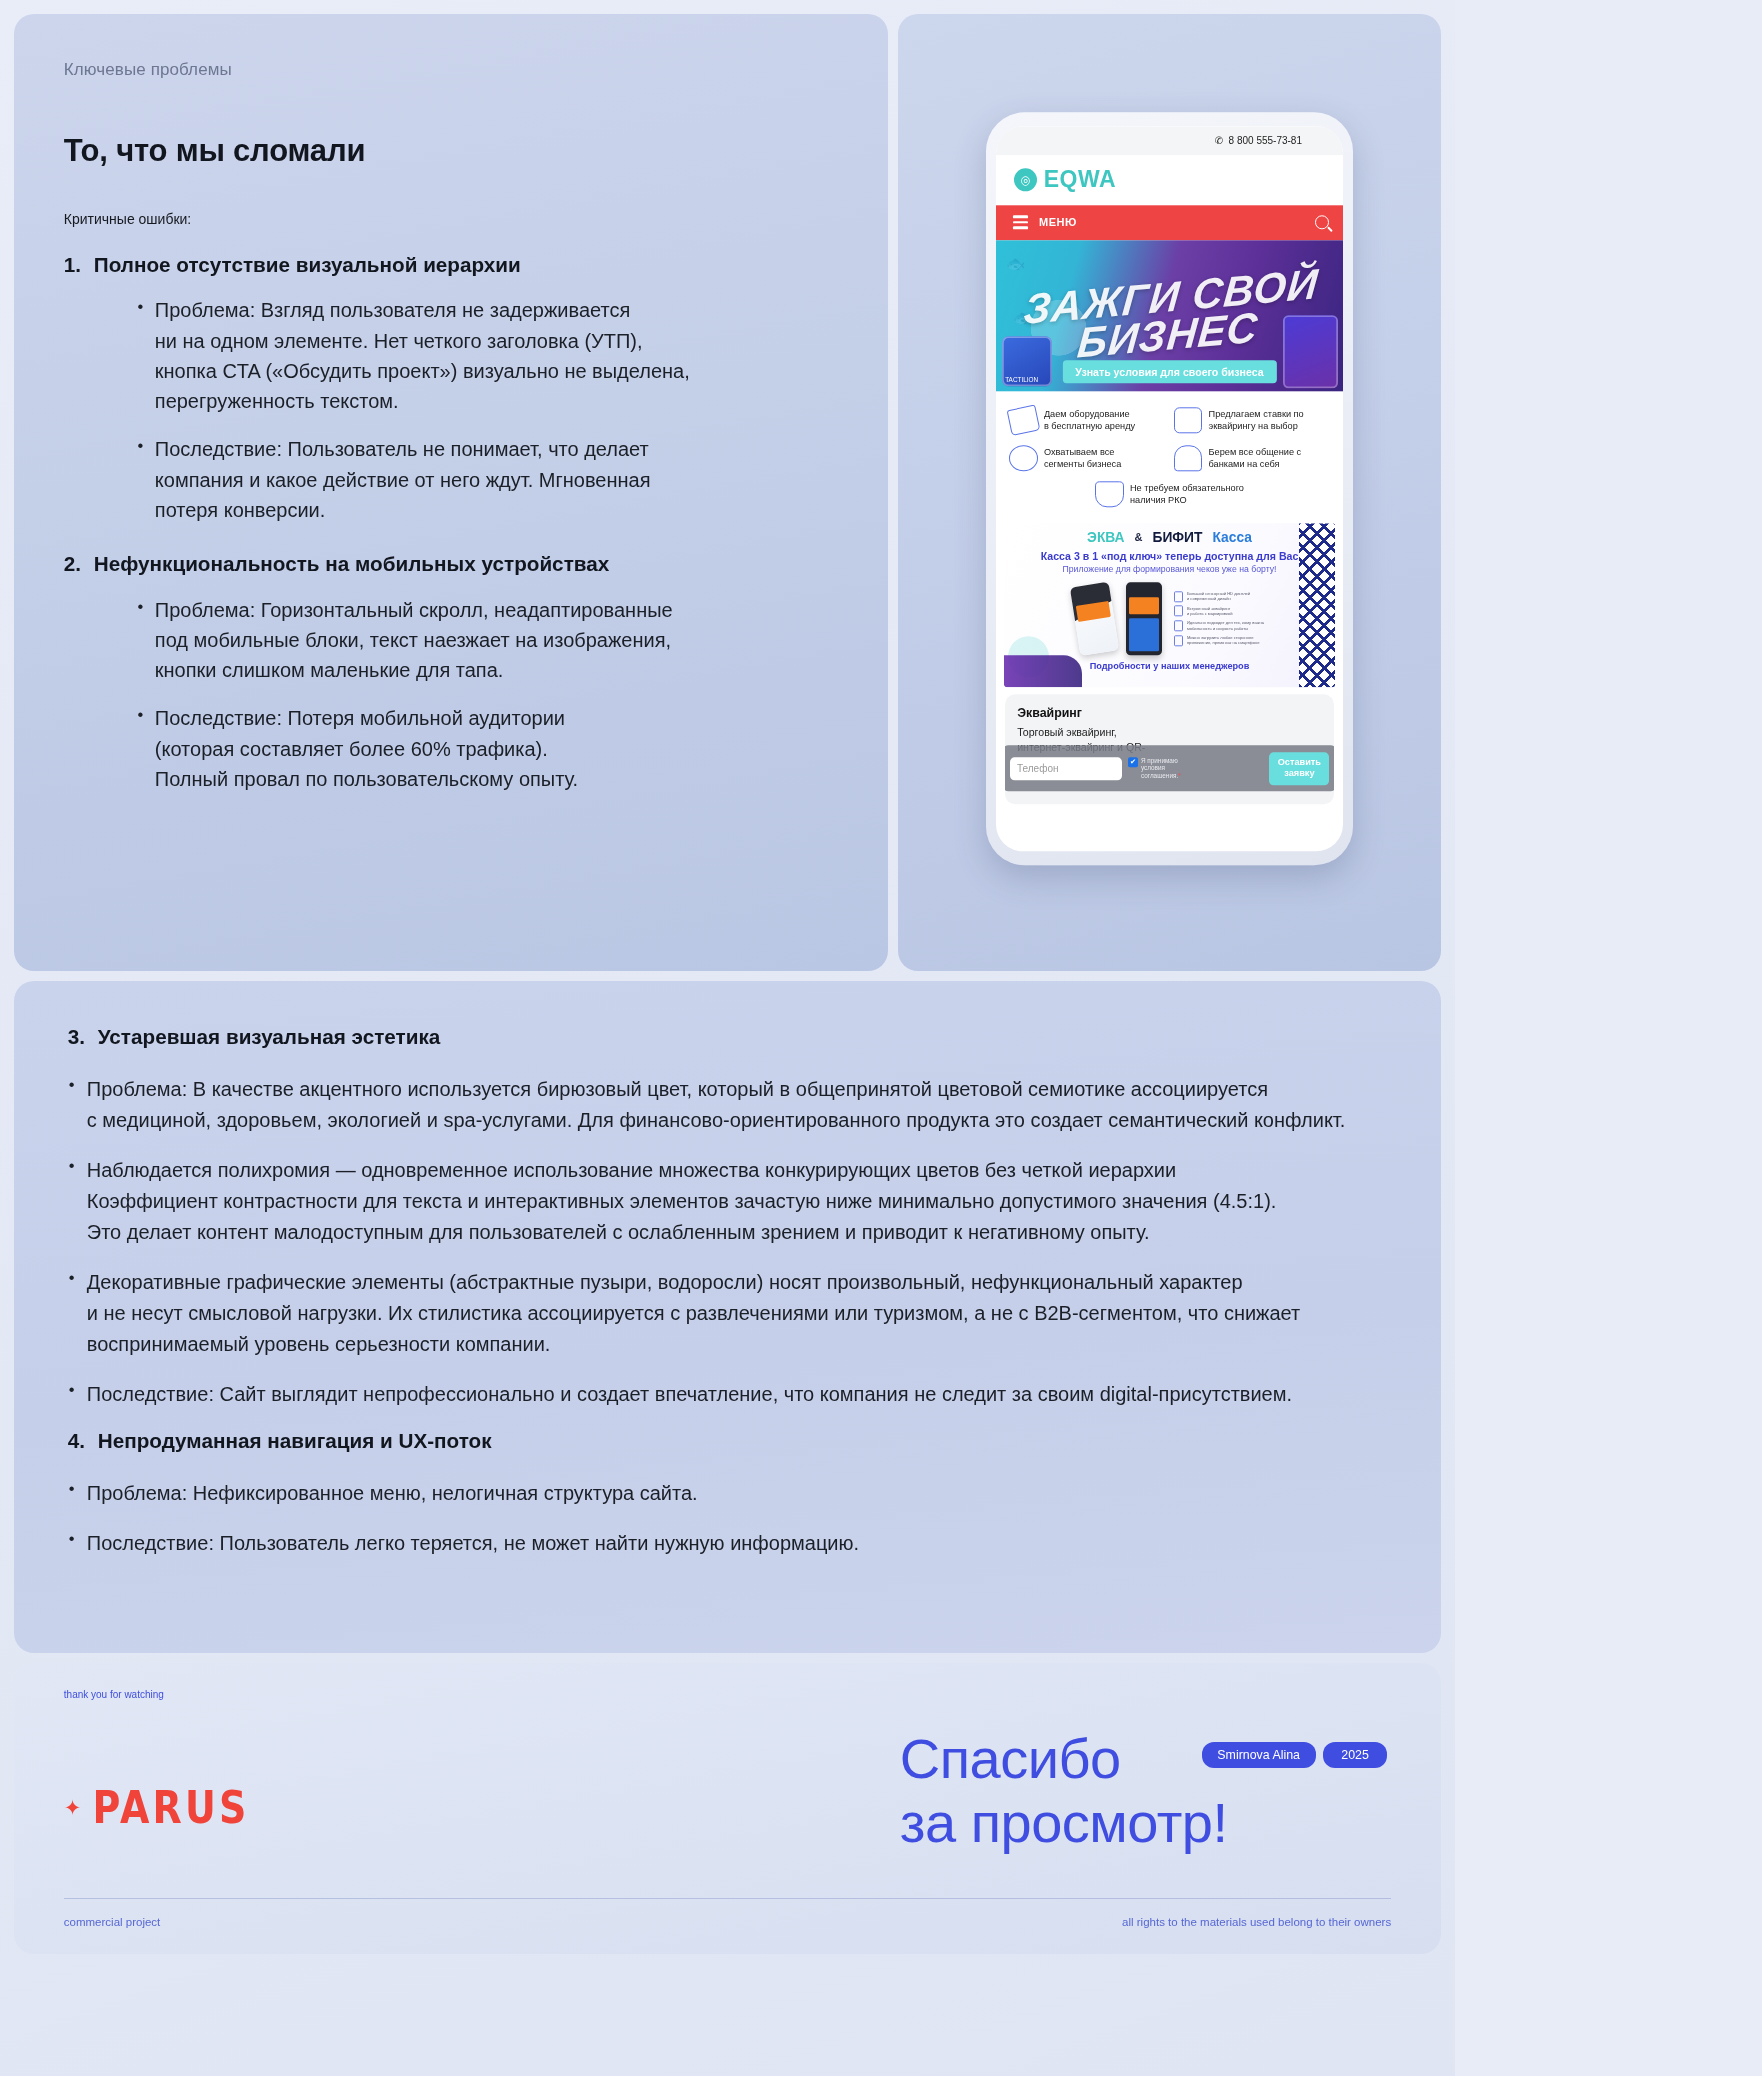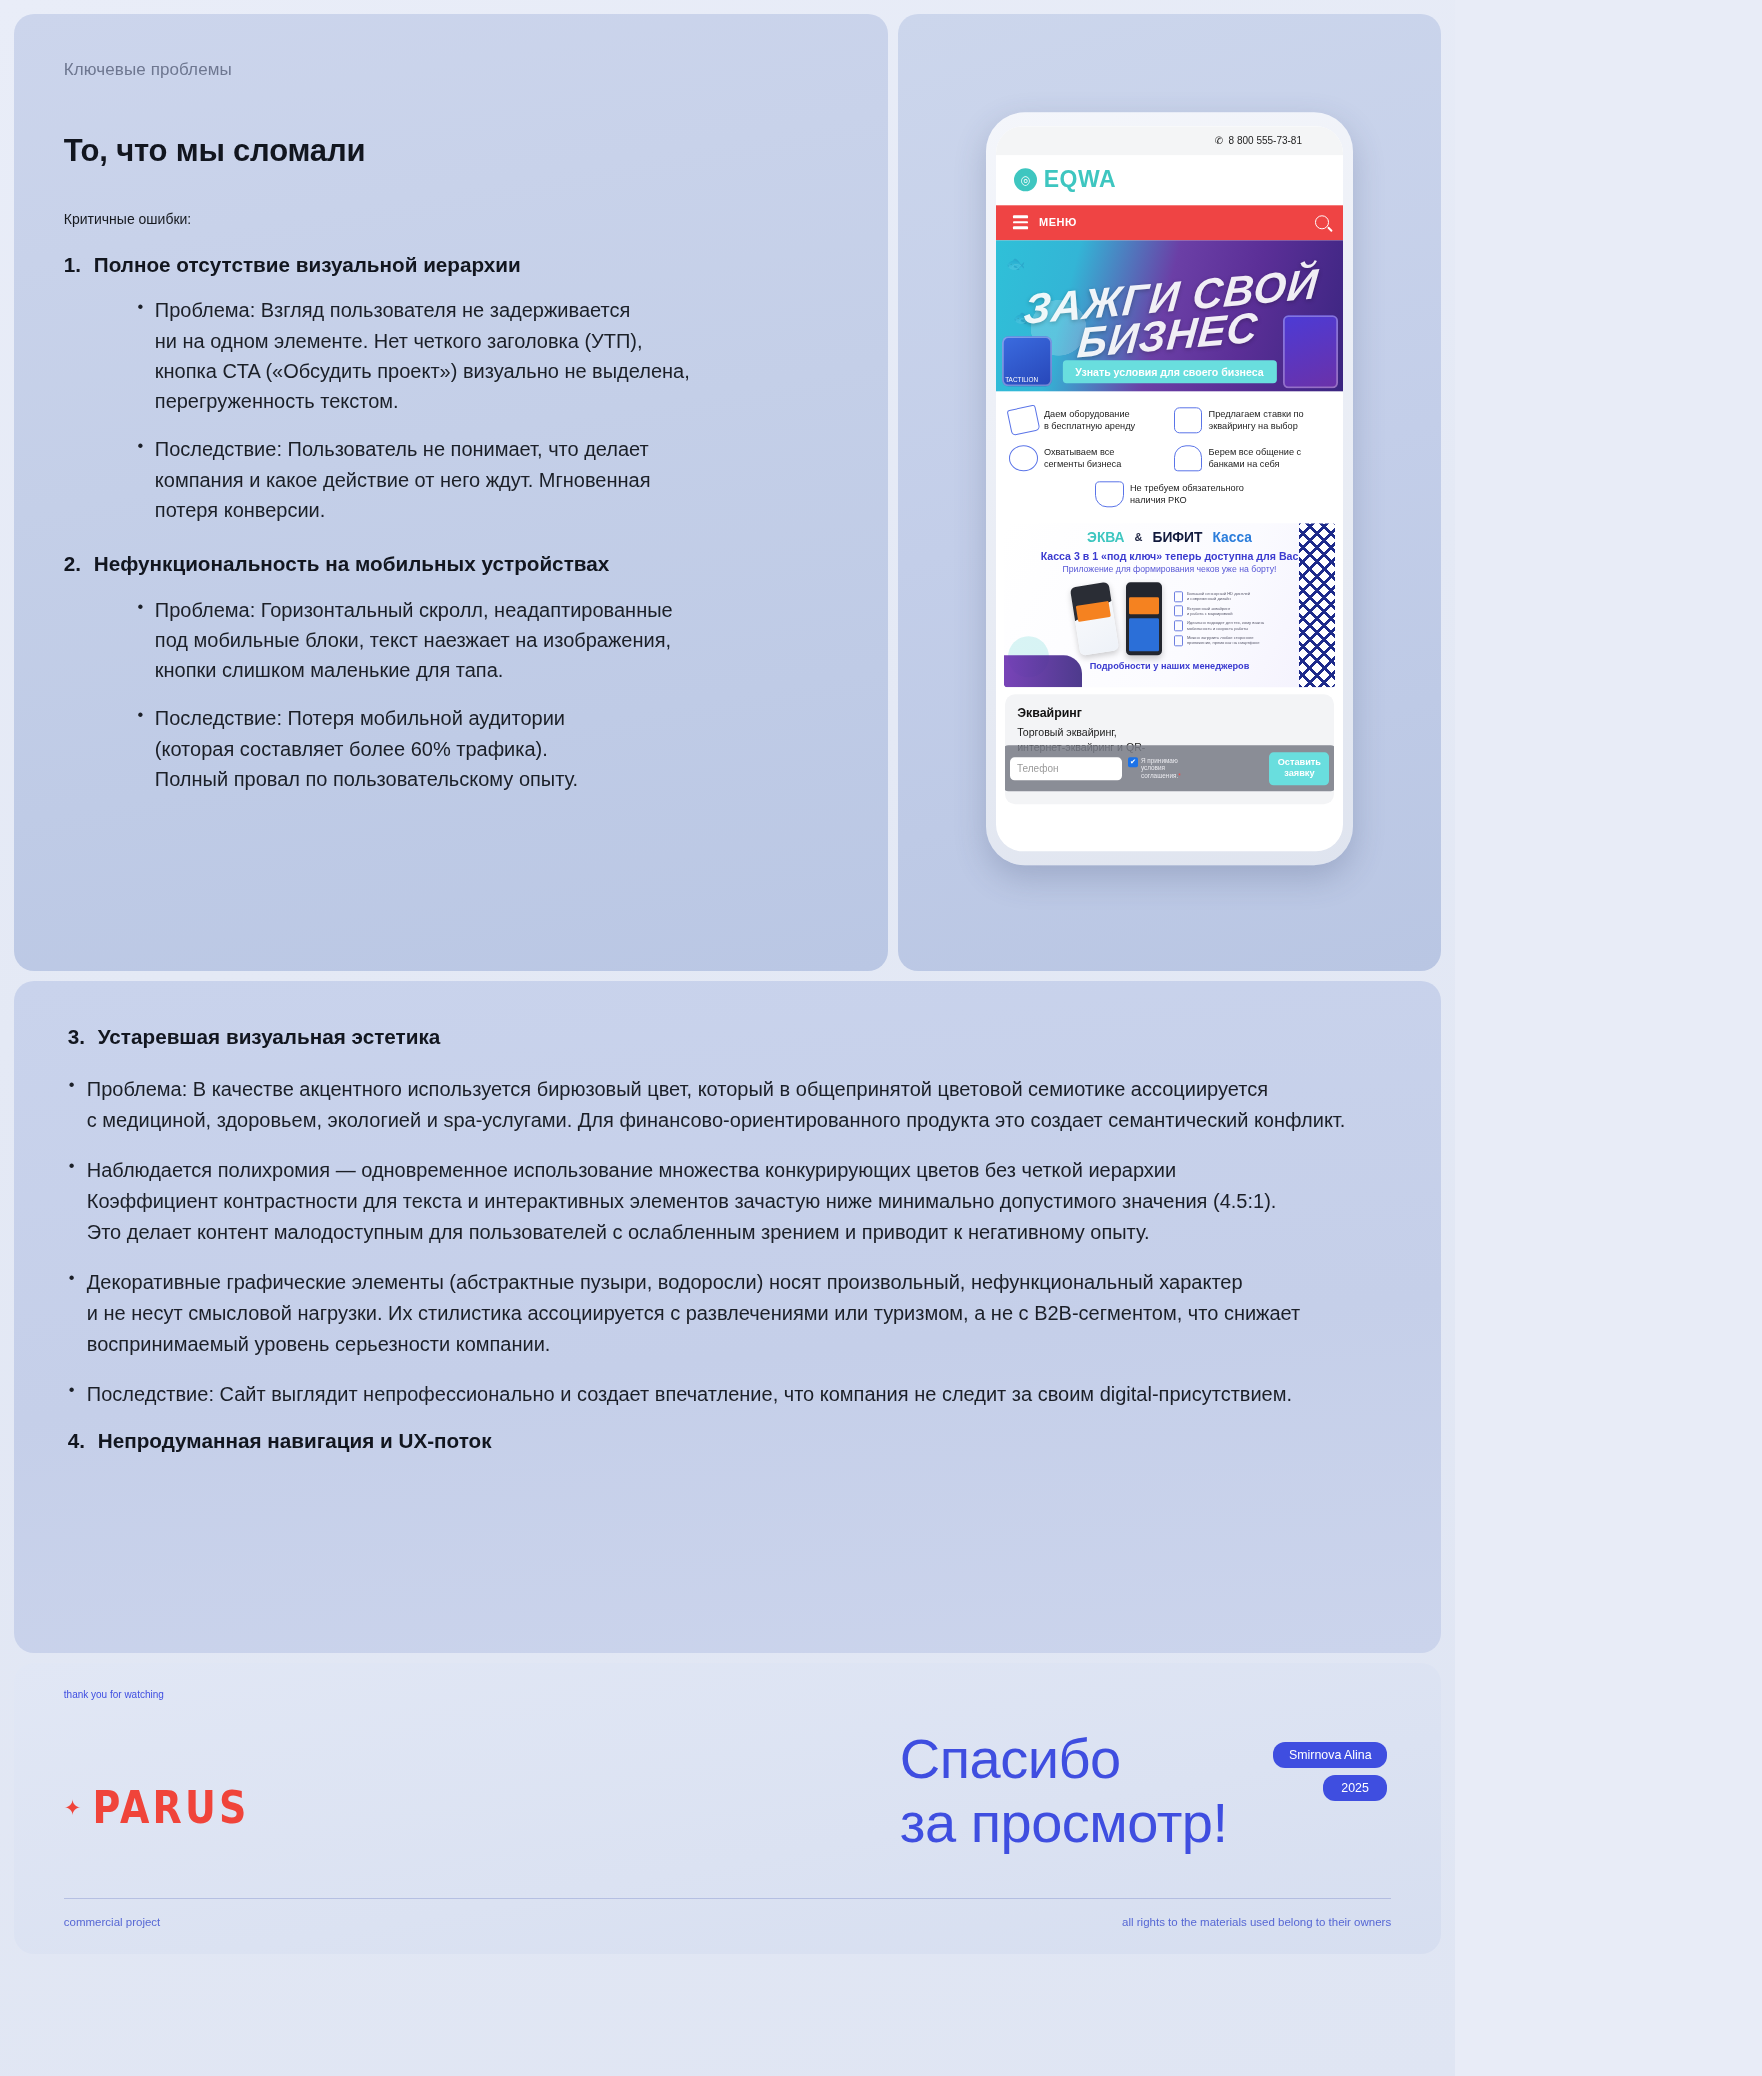--- a/index.html
+++ b/index.html
@@ -348,21 +348,21 @@
     letter-spacing: 3.2px; font-family: "DejaVu Sans", sans-serif;
     transform: scaleY(1.18);
   }
   .f-big {
     position:absolute; left: 886px; top: 64px;
     color:#3f4ee0; font-size: 56px; line-height: 1.14; font-weight: 400;
     letter-spacing: -0.5px;
   }
   .badges {
     position:absolute; right: 54px; top: 79px;
-    display:flex; flex-direction:column; align-items:flex-end; gap: 7.3px;
+    display:flex; flex-direction:row; align-items:flex-end; gap: 7.3px;
   }
   .badge {
     background:#3f4ee0; color:#fff; border-radius: 12px;
     font-size: 12.4px; padding: 6px 15.6px; white-space:nowrap;
   }
   .badge.year { padding: 6px 18.4px; }
   .f-rule {
     position:absolute; left: 50px; right: 50px; bottom: 55px;
     height: 0.9px; background: rgba(93,110,190,.30);
   }
@@ -611,20 +611,28 @@
       </li>
       <li>
         <span class="ln">Последствие: Сайт выглядит непрофессионально и создает впечатление, что компания не следит за своим digital-присутствием.</span>
       </li>
     </ul>
 
     <div class="mid-head second">
       <span class="num">4.</span>
       <span>Непродуманная навигация и UX-поток</span>
     </div>
+    <ul class="mid-list">
+      <li>
+        <span class="ln">Проблема: Нефиксированное меню, нелогичная структура сайта.</span>
+      </li>
+      <li>
+        <span class="ln">Последствие: Пользователь легко теряется, не может найти нужную информацию.</span>
+      </li>
+    </ul>
   </section>
 
   <footer class="footer">
     <div class="f-thanks-small">thank you for watching</div>
 
     <div class="parus">
       <span class="spark">✦</span>
       <span class="word">PARUS</span>
     </div>
 

